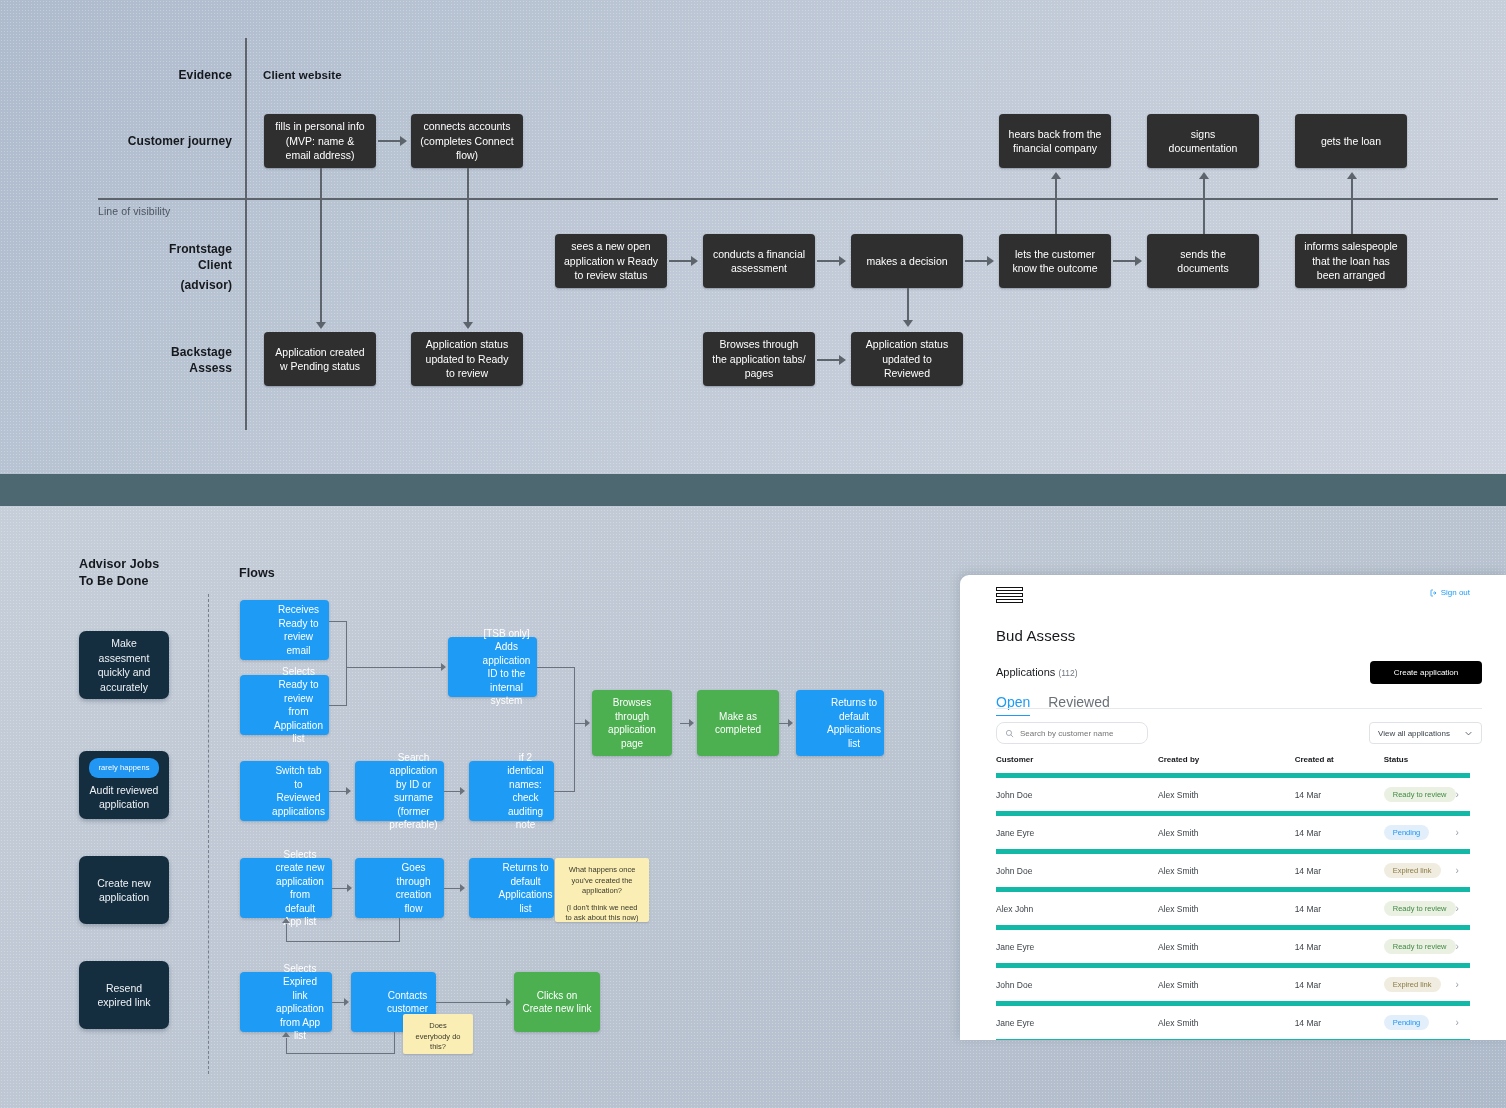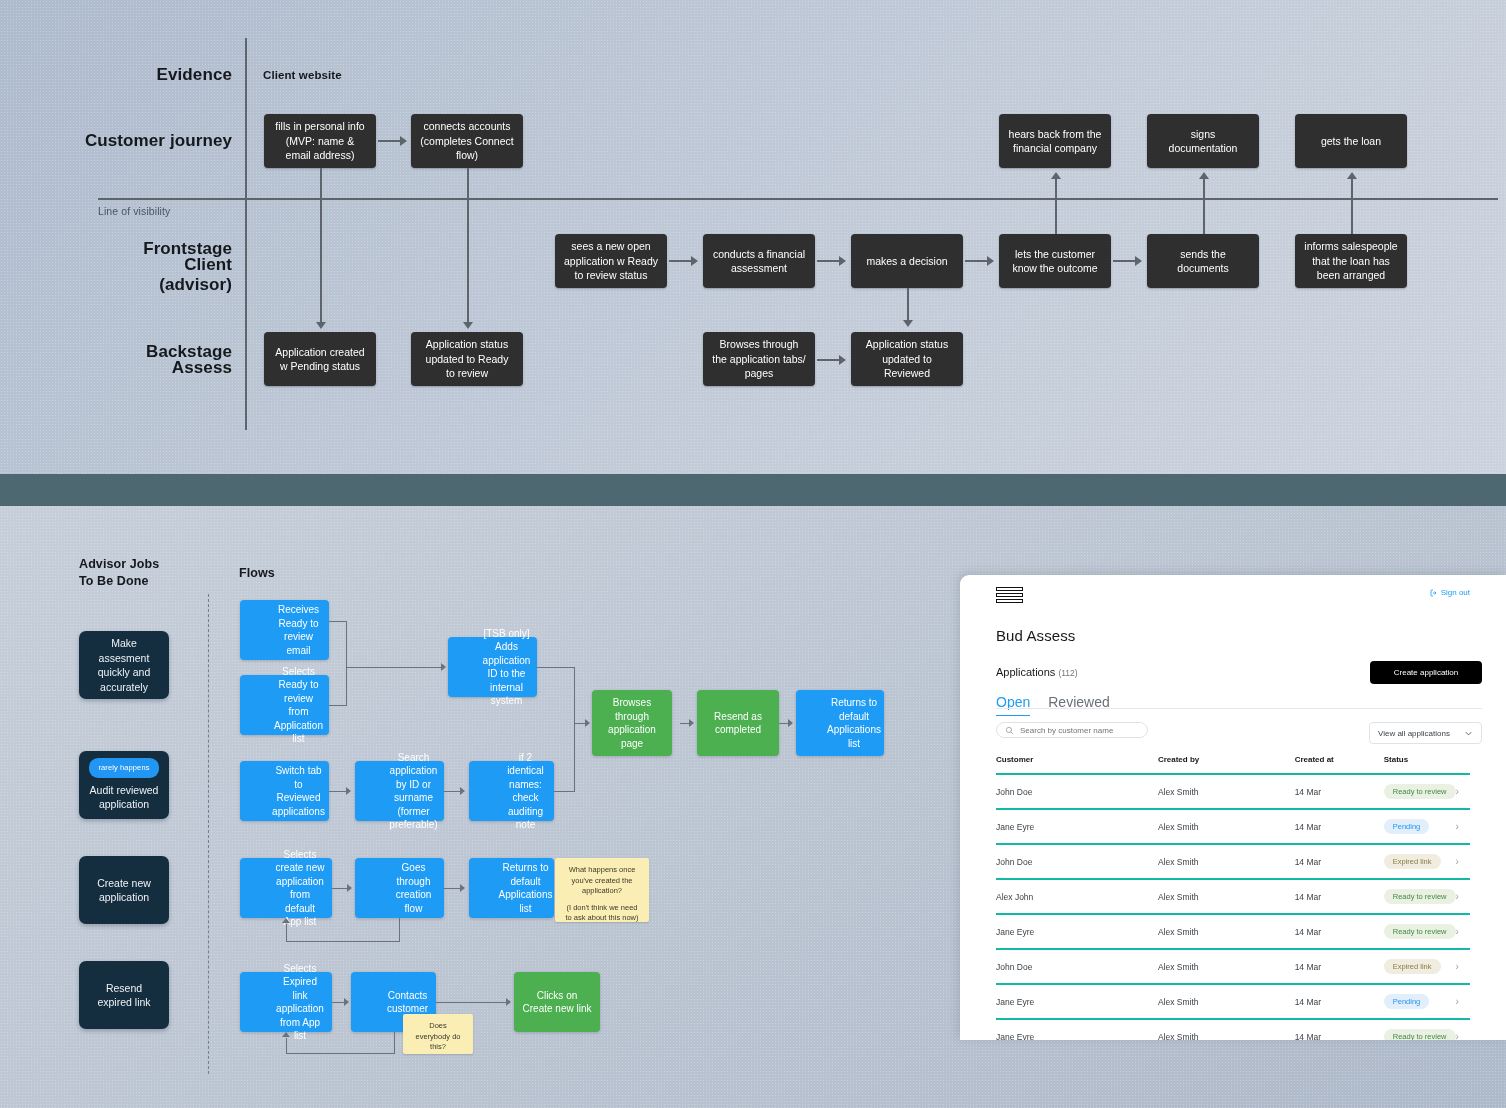--- a/index.html
+++ b/index.html
@@ -20,21 +20,21 @@
     position: absolute; inset: 0; pointer-events: none; opacity: .5;
     background-image:
       radial-gradient(rgba(255,255,255,.5) .5px, transparent .6px),
       radial-gradient(rgba(90,105,125,.22) .5px, transparent .6px);
     background-size: 3px 3px, 4px 4px;
     background-position: 0 0, 2px 1px;
   }
 
   .bp-label {
     position: absolute; text-align: right;
-    font-size: 17px; font-weight: bold; color: #15181c;
+    font-size: 12px; font-weight: bold; color: #15181c;
     line-height: 16px; letter-spacing: .1px;
   }
   .bp-sublabel {
     position: absolute; font-size: 11.5px; font-weight: bold;
     color: #15181c; letter-spacing: .1px;
   }
   .bp-linelabel {
     position: absolute; font-size: 10.5px; color: #4b5560; letter-spacing: .1px;
   }
 
@@ -144,40 +144,40 @@
     position: absolute; right: 24px; top: 86px;
     width: 112px; height: 23px; background: #000000; border-radius: 4px;
     color: #ffffff; font-size: 8px;
     display: flex; align-items: center; justify-content: center;
   }
   .tabs { position: absolute; left: 36px; top: 119px; display: flex; gap: 18px; }
   .tab { font-size: 14px; color: #6a7178; padding-bottom: 5px; }
   .tab.active { color: #1e9bf5; border-bottom: 1.8px solid #1e9bf5; }
   .tabrule { position: absolute; left: 36px; right: 24px; top: 133px; height: 1px; background: #e6e9ec; }
   .search {
-    position: absolute; left: 36px; top: 147px; width: 152px; height: 16px;
+    position: absolute; left: 36px; top: 147px; width: 152px; height: 22px;
     border: 1px solid #dfe3e7; border-radius: 8px;
     display: flex; align-items: center; gap: 6px; padding: 0 8px;
   }
   .search input {
     border: none; outline: none; font-size: 8px; color: #a5abb2;
     font-family: "Liberation Sans", sans-serif; width: 110px; background: transparent;
   }
   .viewsel {
     position: absolute; right: 24px; top: 147px; width: 113px; height: 22px;
     border: 1px solid #dfe3e7; border-radius: 4px;
     display: flex; align-items: center; justify-content: space-between;
     padding: 0 8px; font-size: 8px; color: #3c4349;
   }
   table.apps { position: absolute; left: 36px; top: 180px; width: 474px; border-collapse: collapse; }
   table.apps th {
     text-align: left; font-size: 8px; color: #16181c; font-weight: bold;
     padding: 0 0 9px 0;
   }
-  table.apps td { font-size: 8.5px; color: #3c4349; padding: 9px 0; border-top: 2px solid #14b8a6; }
+  table.apps td { font-size: 8.5px; color: #3c4349; padding: 9px 0; border-top: 5px solid #14b8a6; }
   table.apps col.c1 { width: 168px; }
   table.apps col.c2 { width: 142px; }
   table.apps col.c3 { width: 92px; }
   table.apps col.c4 { width: 57px; }
   table.apps col.c5 { width: 15px; }
   .badge { display: inline-block; font-size: 7.5px; border-radius: 9px; padding: 3px 9px; white-space: nowrap; }
   .badge.ready   { background: #eaf0e2; color: #3f8a43; }
   .badge.pending { background: #e2effb; color: #2196f3; }
   .badge.expired { background: #f0ece0; color: #8a7b43; }
   .chev { color: #9aa1a8; font-size: 10px; }
@@ -281,21 +281,21 @@
 
     <div class="fbox blue" style="left:240px; top:94px; width:89px; height:60px;">Receives Ready to review email</div>
     <div class="fbox blue" style="left:240px; top:169px; width:89px; height:60px;">Selects Ready to review from Application list</div>
     <div class="fbox blue" style="left:448px; top:131px; width:89px; height:60px;">[TSB only] Adds application ID to the internal system</div>
 
     <div class="fbox blue" style="left:240px; top:255px; width:89px; height:60px;">Switch tab to Reviewed applications</div>
     <div class="fbox blue" style="left:355px; top:255px; width:89px; height:60px;">Search application by ID or surname (former preferable)</div>
     <div class="fbox blue" style="left:469px; top:255px; width:85px; height:60px;">if 2 identical names: check auditing note</div>
 
     <div class="fbox green" style="left:592px; top:184px; width:80px; height:66px;">Browses through application page</div>
-    <div class="fbox green" style="left:697px; top:184px; width:82px; height:66px;">Resend as completed</div>
+    <div class="fbox green" style="left:697px; top:184px; width:82px; height:66px;">Make as completed</div>
     <div class="fbox blue" style="left:796px; top:184px; width:88px; height:66px;">Returns to default Applications list</div>
 
     <div class="fbox blue" style="left:240px; top:352px; width:92px; height:60px;">Selects create new application from default App list</div>
     <div class="fbox blue" style="left:355px; top:352px; width:89px; height:60px;">Goes through creation flow</div>
     <div class="fbox blue" style="left:469px; top:352px; width:85px; height:60px;">Returns to default Applications list</div>
     <div class="note" style="left:555px; top:352px; width:94px; height:64px;">
       <p>What happens once you've created the application?</p>
       <p>(I don't think we need to ask about this now)</p>
     </div>
 

